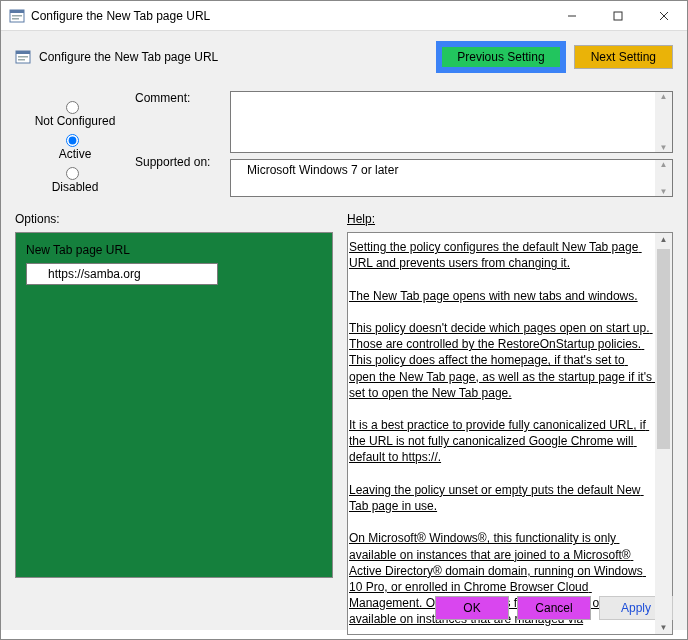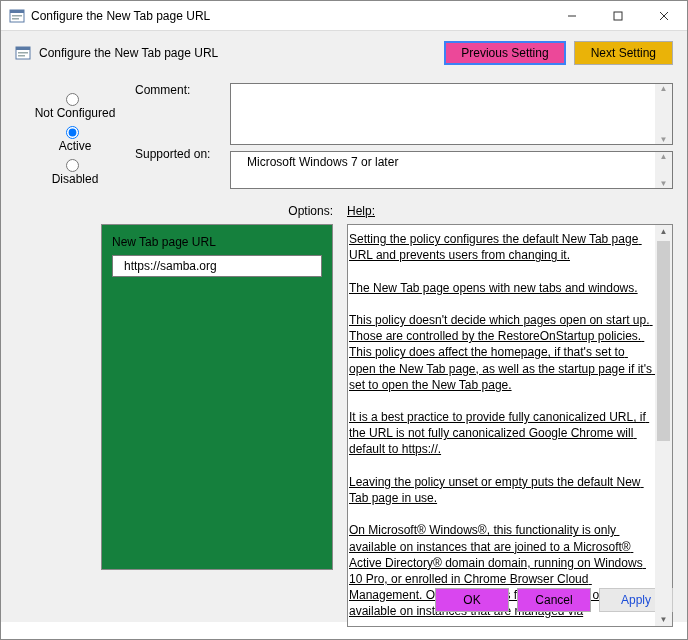--- a/index.html
+++ b/index.html
@@ -50,22 +50,22 @@
   .toolbar .title2 { flex: 1; }
   .navbtn {
     background: #eab308;
     border: 1px solid #adadad;
     padding: 4px 16px;
     margin-left: 8px;
     font: inherit;
     cursor: default;
   }
   .navbtn.focus {
-    background: #ec4899;
-    border: 2px solid #3b82f6;
+    background: #22c55e;
+    border: 6px solid #3b82f6;
     padding: 3px 15px;
   }
   .upper {
     display: flex;
     padding: 10px 14px 6px 14px;
     background: #f0f0f0;
   }
   .radios { width: 120px; padding-top: 4px; }
   .radio-row { display: flex; align-items: center; margin: 6px 0; flex-direction: column; }
   .radio-row input { margin: 0 6px 0 0; }
@@ -96,34 +96,34 @@
     border: none; resize: none;
     font: inherit; outline: none;
     background: #fff;
   }
   .lower {
     display: flex;
     padding: 6px 14px 10px 14px;
     background: #f0f0f0;
     height: 382px;
   }
-  .optcol { width: 318px; margin-right: 14px; display: flex; flex-direction: column; align-items: flex-end; }
+  .optcol { width: 318px; margin-right: 14px; display: flex; flex-direction: column; }
   .helpcol { flex: 1; display: flex; flex-direction: column; text-decoration: underline; }
   .colhdr { margin-bottom: 6px; }
   .optbox {
     flex: 1;
     border: 1px solid #888;
     background: #15803d;
     padding: 10px;
   }
   .optlbl { margin-bottom: 6px; }
   .txtinput {
-    width: 210px;
+    width: 192px;
     border: 1px solid #7a7a7a;
-    padding: 3px 11px;
+    padding: 3px 21px;
     font: inherit;
   }
   .helpbox {
     flex: 1;
     border: 1px solid #888;
     background: #fff;
     display: flex;
   }
   .helptext {
     flex: 1;

